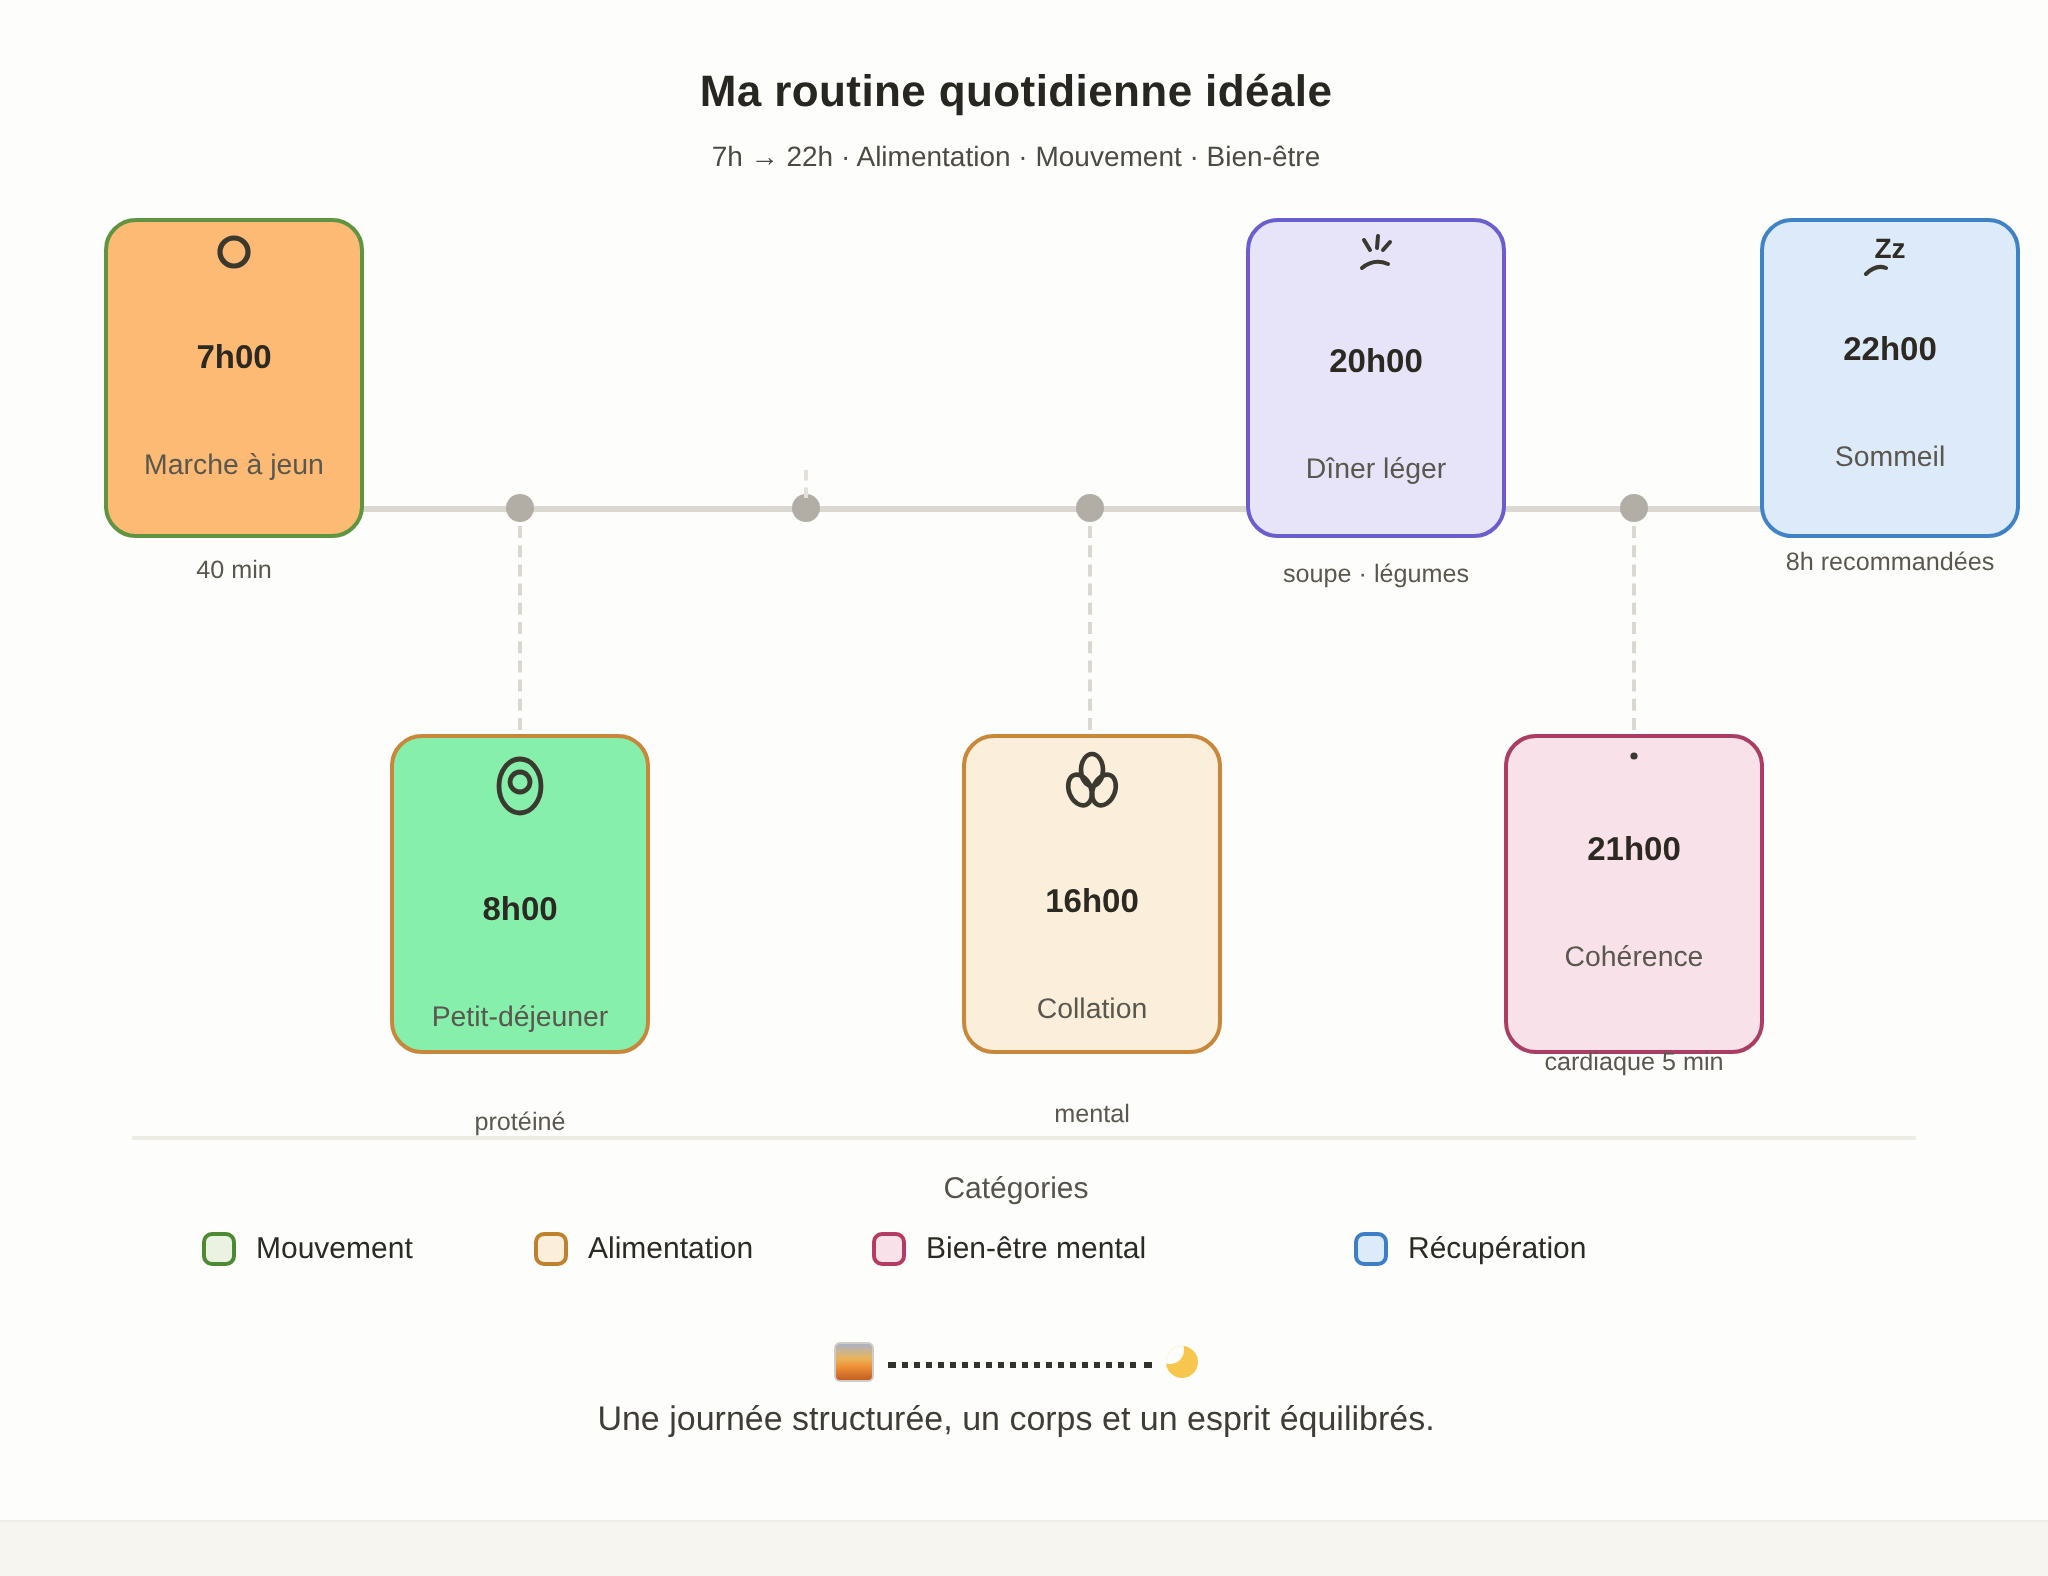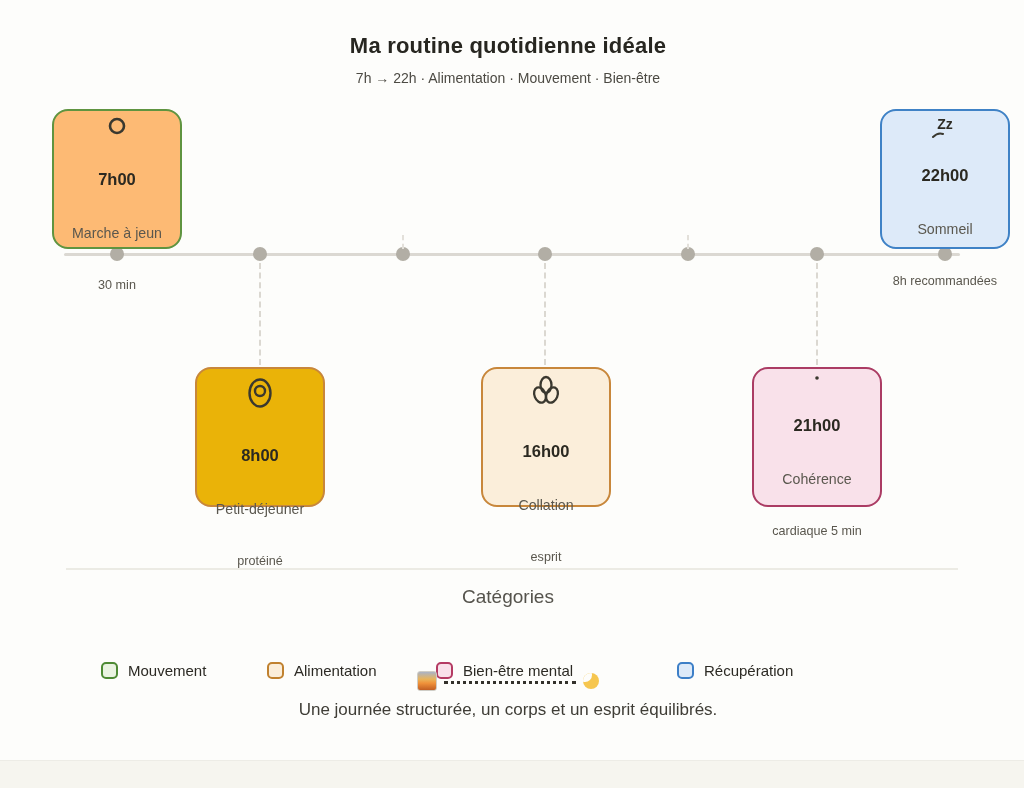--- a/index.html
+++ b/index.html
@@ -28,21 +28,21 @@
   }
   .dot {
     position:absolute; top:247px; width:14px; height:14px; border-radius:50%;
     background:#b2aea5;
   }
   .conn { position:absolute; border-left:2px dashed #dbd8d1; width:0; }
   .conn.top-c { top:235px; height:14px; border-left-color:#e3e0da; }
   .conn.bot-c { top:263px; height:102px; }
   
   .card {
-    position:absolute; width:130px; height:140px; box-sizing:border-box;
+    position:absolute; width:130px; height:160px; box-sizing:border-box;
     border:2px solid #999; border-radius:16px; background:#eee;
     display:flex; flex-direction:column; align-items:center; text-align:center;gap:34px;
   }
   .card.top-card { top:109px; }
   .card.bot-card { top:367px; }
   .card .icon {
     height:48px; margin-top:5px; display:flex; align-items:center; justify-content:center;
     color:#3a382f;
   }
   .card .icon svg { display:block; }
@@ -53,23 +53,23 @@
   .ev1 { left:195px; } .ev3 { left:481px; } .ev5 { left:752px; }
   .zz-wrap { position:relative; font-weight:700; font-size:14px; color:#2e2c25; }
   .zz-wrap svg { position:absolute; left:-6px; bottom:-7px; }
   
   .divider {
     position:absolute; top:568px; left:66px; width:892px; height:2px;
     background:#ecebe4;
   }
   .legend-title {
     position:absolute; top:586px; left:0; width:1016px; text-align:center;
-    font-size:19px; color:#55534c;
-  }
-  .legend-item { position:absolute; top:616px; display:flex; align-items:flex-end; gap:10px;margin-top:46px; }
+    font-size:15px; color:#55534c;
+  }
+  .legend-item { position:absolute; top:616px; display:flex; align-items:flex-end; gap:10px; }
   .li0 { left:101px; } .li1 { left:267px; } .li2 { left:436px; } .li3 { left:677px; }
   .swatch {
     width:17px; height:17px; box-sizing:border-box;
     border:2px solid #999; border-radius:5px; background:#eee;
   }
   .legend-label { font-size:15px; color:#2c2a24; }
   
   .journey {
     position:absolute; top:668px; left:0; width:1016px;
     display:flex; align-items:center; justify-content:center; gap:7px; height:26px;
@@ -115,40 +115,53 @@
   <span class="conn bot-c" style="left:816px"></span>
 
   <div class="card top-card ev0" style="background-color: #fdba74; border-color: rgb(95, 148, 64);">
     <div class="icon">
       <svg width="20" height="20" viewBox="0 0 20 20" fill="none" stroke="#3a382f" stroke-width="2.6">
         <circle cx="10" cy="10" r="7"></circle>
       </svg>
     </div>
     <div class="time">7h00</div>
     <div class="ttl">Marche à jeun</div>
-    <div class="dtl">30 min</div>
-  </div>
-
-
+    <div class="dtl">40 min</div>
+  </div>
+
+
+  <div class="card top-card ev4" style="background-color: rgb(231, 228, 249); border-color: rgb(106, 94, 207);">
+    <div class="icon">
+      <svg width="26" height="22" viewBox="0 0 26 22" fill="none" stroke="#3a382f" stroke-width="2" stroke-linecap="round">
+        <path d="M7 4 L10 9"></path>
+        <path d="M14 2 L13.5 8"></path>
+        <path d="M20 5 L16.5 9"></path>
+        <path d="M6 18 Q12 13 19 16"></path>
+      </svg>
+    </div>
+    <div class="time">20h00</div>
+    <div class="ttl">Dîner léger</div>
+    <div class="dtl">soupe · légumes</div>
+  </div>
 
   <div class="card top-card ev6" style="background-color: rgb(221, 234, 249); border-color: rgb(63, 130, 198);">
     <div class="icon">
       <span class="zz-wrap">
         <span>Zz</span>
         <svg width="14" height="8" viewBox="0 0 14 8" fill="none" stroke="#3a382f" stroke-width="2" stroke-linecap="round">
           <path d="M2 6 Q7 1 12 3"></path>
         </svg>
       </span>
     </div>
     <div class="time">22h00</div>
     <div class="ttl">Sommeil</div>
     <div class="dtl">8h recommandées</div>
   </div>
 
-  <div class="card bot-card ev1" style="background-color: #eab308; border-color: rgb(200, 135, 59);">
+  <div class="card bot-card ev1" style="background-color: #86efac; border-color: rgb(200, 135, 59);">
     <div class="icon">
       <svg width="30" height="38" viewBox="0 0 30 38" fill="none" stroke="#3a382f" stroke-width="2.4">
         <ellipse cx="15" cy="19" rx="10.5" ry="13.5"></ellipse>
         <circle cx="15" cy="17" r="5"></circle>
       </svg>
     </div>
     <div class="time">8h00</div>
     <div class="ttl">Petit-déjeuner</div>
     <div class="dtl">protéiné</div>
   </div>
@@ -156,21 +169,21 @@
   <div class="card bot-card ev3" style="background-color: rgb(251, 238, 218); border-color: rgb(200, 135, 59);">
     <div class="icon">
       <svg width="38" height="34" viewBox="0 0 38 34" fill="none" stroke="#3a382f" stroke-width="2.3">
         <ellipse cx="19" cy="11" rx="5.5" ry="8"></ellipse>
         <ellipse cx="13" cy="21" rx="5.5" ry="8" transform="rotate(-22 13 21)"></ellipse>
         <ellipse cx="25" cy="21" rx="5.5" ry="8" transform="rotate(22 25 21)"></ellipse>
       </svg>
     </div>
     <div class="time">16h00</div>
     <div class="ttl">Collation</div>
-    <div class="dtl">esprit</div>
+    <div class="dtl">mental</div>
   </div>
 
   <div class="card bot-card ev5" style="background-color: rgb(249, 225, 234); border-color: rgb(171, 60, 100);">
     <div class="icon">
       <svg width="8" height="8" viewBox="0 0 8 8" fill="#3a382f">
         <circle cx="4" cy="4" r="1.8"></circle>
       </svg>
     </div>
     <div class="time">21h00</div>
     <div class="ttl">Cohérence</div>

